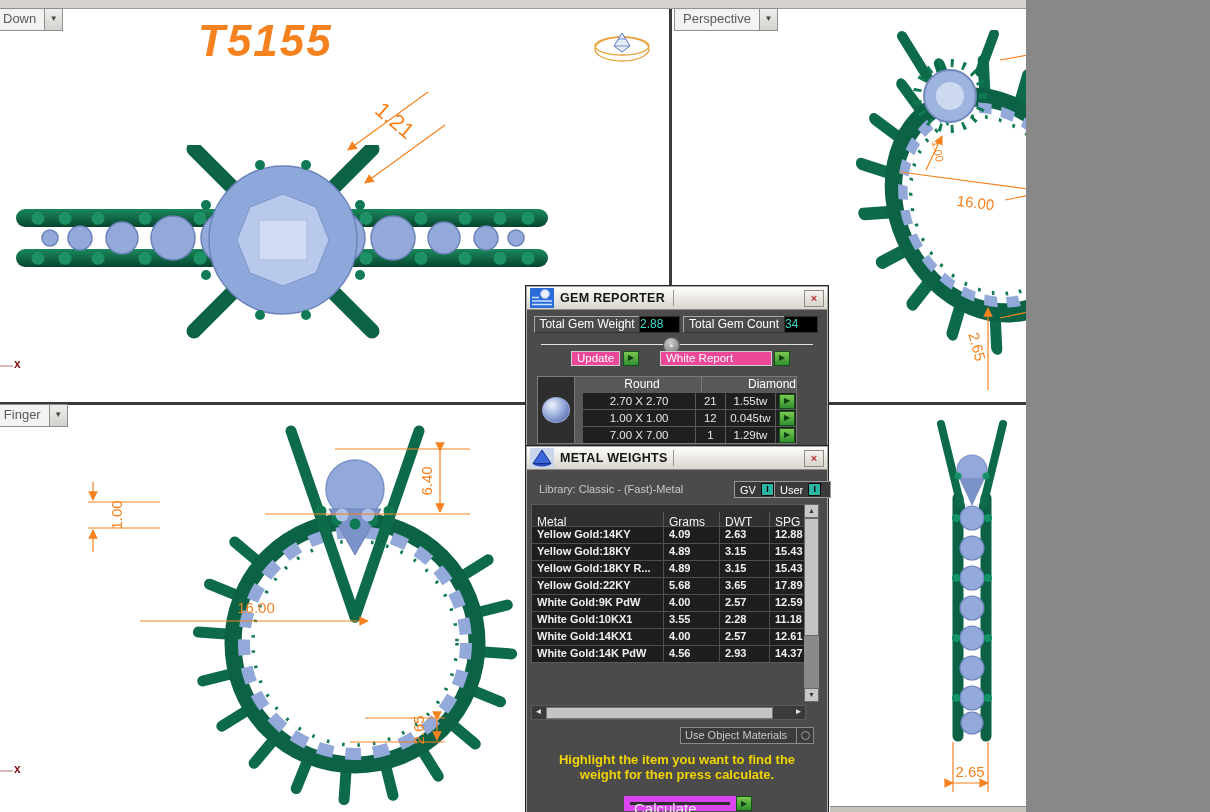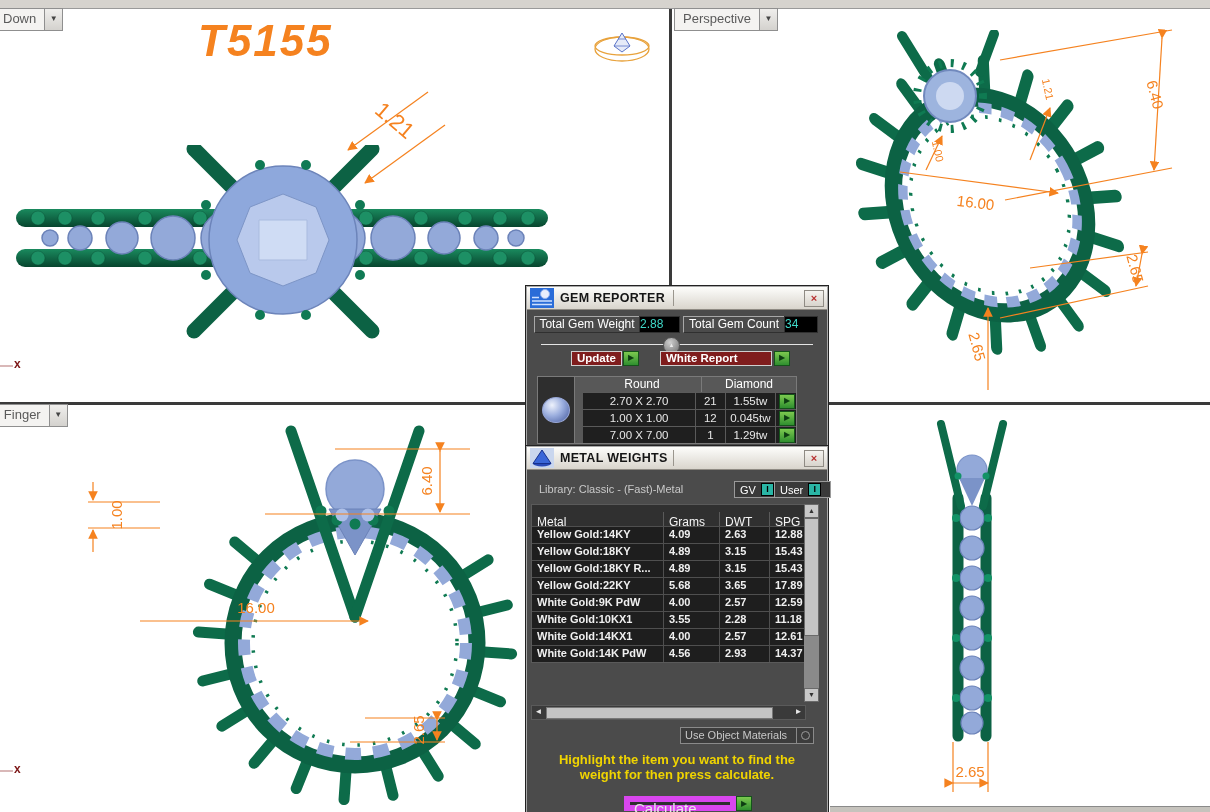--- a/index.html
+++ b/index.html
@@ -2,22 +2,22 @@
 <html style="--accent-orange: #f5821f; --value-teal: #3fd8c8; --instruction-yellow: #f0d400; --panel-gray: #4b4b4b; --model-green: #0c6244; --gem-blue: #93a9d9; --green-button: #3f9f3a;"><head>
 <meta charset="utf-8">
 <style>
   :root{
     --accent-orange:#f5821f;
     --value-teal:#3fd8c8;
     --instruction-yellow:#f0d400;
     --panel-gray:#4b4b4b;
   }
   html,body{margin:0;padding:0;background:#888;}
-  #app{position:relative;width:1210px;height:812px;background:#fff;overflow:hidden;
-       font-family:"Liberation Sans", sans-serif;}
+  #app{position:relative;width:1015px;height:812px;background:#fff;overflow:hidden;
+       font-family:"Liberation Sans", sans-serif;padding-left:11px;}
   .abs{position:absolute;}
   
   .topstrip{left:0;top:0;width:1210px;height:8px;background:#d6d3ce;border-bottom:1px solid #9a9a9a;z-index:3;}
   .vdiv{left:669px;top:8px;width:3px;height:804px;background:#3a3a3a;z-index:2;}
   .hdiv{left:0;top:402px;width:1210px;height:3px;background:#3a3a3a;z-index:2;}
   .bottomstrip{left:830px;top:806px;width:380px;height:6px;background:#c6c3bd;border-top:1px solid #8a8a8a;z-index:2;}
   
   .vplabel{display:flex;height:21px;background:#f4f3f1;border:1px solid #8f8f8f;z-index:5;}
   .vplabel .txt{padding:2px 8px 0;font-size:13px;color:#5a5a5a;white-space:nowrap;}
   .vplabel .drop{width:17px;border-left:1px solid #8f8f8f;background:linear-gradient(#efeeec,#d4d2ce);
@@ -46,33 +46,33 @@
   .ticon{margin-left:3px;display:block;}
   
   .vallabel{position:absolute;border:1px solid #a8a8a8;border-right-color:#303030;border-bottom-color:#303030;
             color:#fff;font-size:12px;line-height:15px;text-align:center;white-space:nowrap;height:15px;}
   .valbox{position:absolute;background:#000;color:var(--value-teal);font-size:12px;text-align:left;
           line-height:15px;border:1px solid #303030;height:15px;}
   .sliderline{position:absolute;left:14px;right:14px;top:57px;height:1px;background:#e4e4e4;}
   .sliderhandle{position:absolute;left:136px;top:50px;width:15px;height:15px;border-radius:50%;
                 background:radial-gradient(circle at 40% 30%,#cfcfcf,#8a8a8a 70%);border:1px solid #555;
                 color:#ececec;font-size:6px;text-align:center;line-height:14px;}
-  .btn-dark{position:absolute;background:#7f1d1d;border:1px solid #cfcfcf;color:#fff;
-            font-size:11.5px;line-height:13px;height:13px;padding:0 5px;white-space:nowrap;font-weight:bold;}
+  .btn-dark{position:absolute;background:#ec4899;border:1px solid #cfcfcf;color:#fff;
+            font-size:11.5px;line-height:13px;height:13px;padding:0 5px;white-space:nowrap;}
   .btn-green{position:absolute;width:14px;height:13px;background:linear-gradient(#7cc94f,#2f8f2f);
              border:1px solid #14541a;color:#0d3d12;font-size:8px;text-align:center;line-height:12px;}
   .gtable{position:absolute;left:10px;top:89px;width:258px;height:66px;background:#585858;border:1px solid #7a7a7a;}
   .giconcell{position:absolute;left:0;top:0;bottom:0;width:36px;background:#2e2e2e;border-right:1px solid #7a7a7a;
              display:flex;align-items:center;justify-content:center;}
   .gemball{width:26px;height:24px;border-radius:50%;
            background:radial-gradient(circle at 35% 30%,#eef2fc,#9baede 45%,#5a6fae 85%);border:1px solid #99a8d8;}
   .gright{position:absolute;left:37px;top:0;right:0;bottom:0;margin-left:8px;}
   .ghead{display:flex;height:15px;background:#585858;color:#fff;font-size:12px;line-height:15px;}
   .gh1{width:118px;text-align:center;border-right:1px solid #7a7a7a;}
-  .gh2{flex:1;text-align:center;}
+  .gh2{flex:1;text-align:right;}
   .grow{display:flex;height:16px;background:#1f1f1f;border-top:1px solid #5a5a5a;
         color:#e8e8e8;font-size:11.5px;line-height:16px;}
   .gc1{width:118px;text-align:center;border-right:1px solid #5a5a5a;}
   .gc2{width:30px;text-align:center;border-right:1px solid #5a5a5a;}
   .gc3{width:52px;text-align:center;border-right:1px solid #5a5a5a;}
   .gc4{width:21px;position:relative;}
   .gc4 .btn-green{left:3px;top:1px;}
   
   .librow{position:absolute;left:12px;top:36px;color:#c9c9c9;font-size:11px;}
   .togglebtn{position:absolute;top:34px;height:15px;background:#3a3a3a;border:1px solid #9a9a9a;

